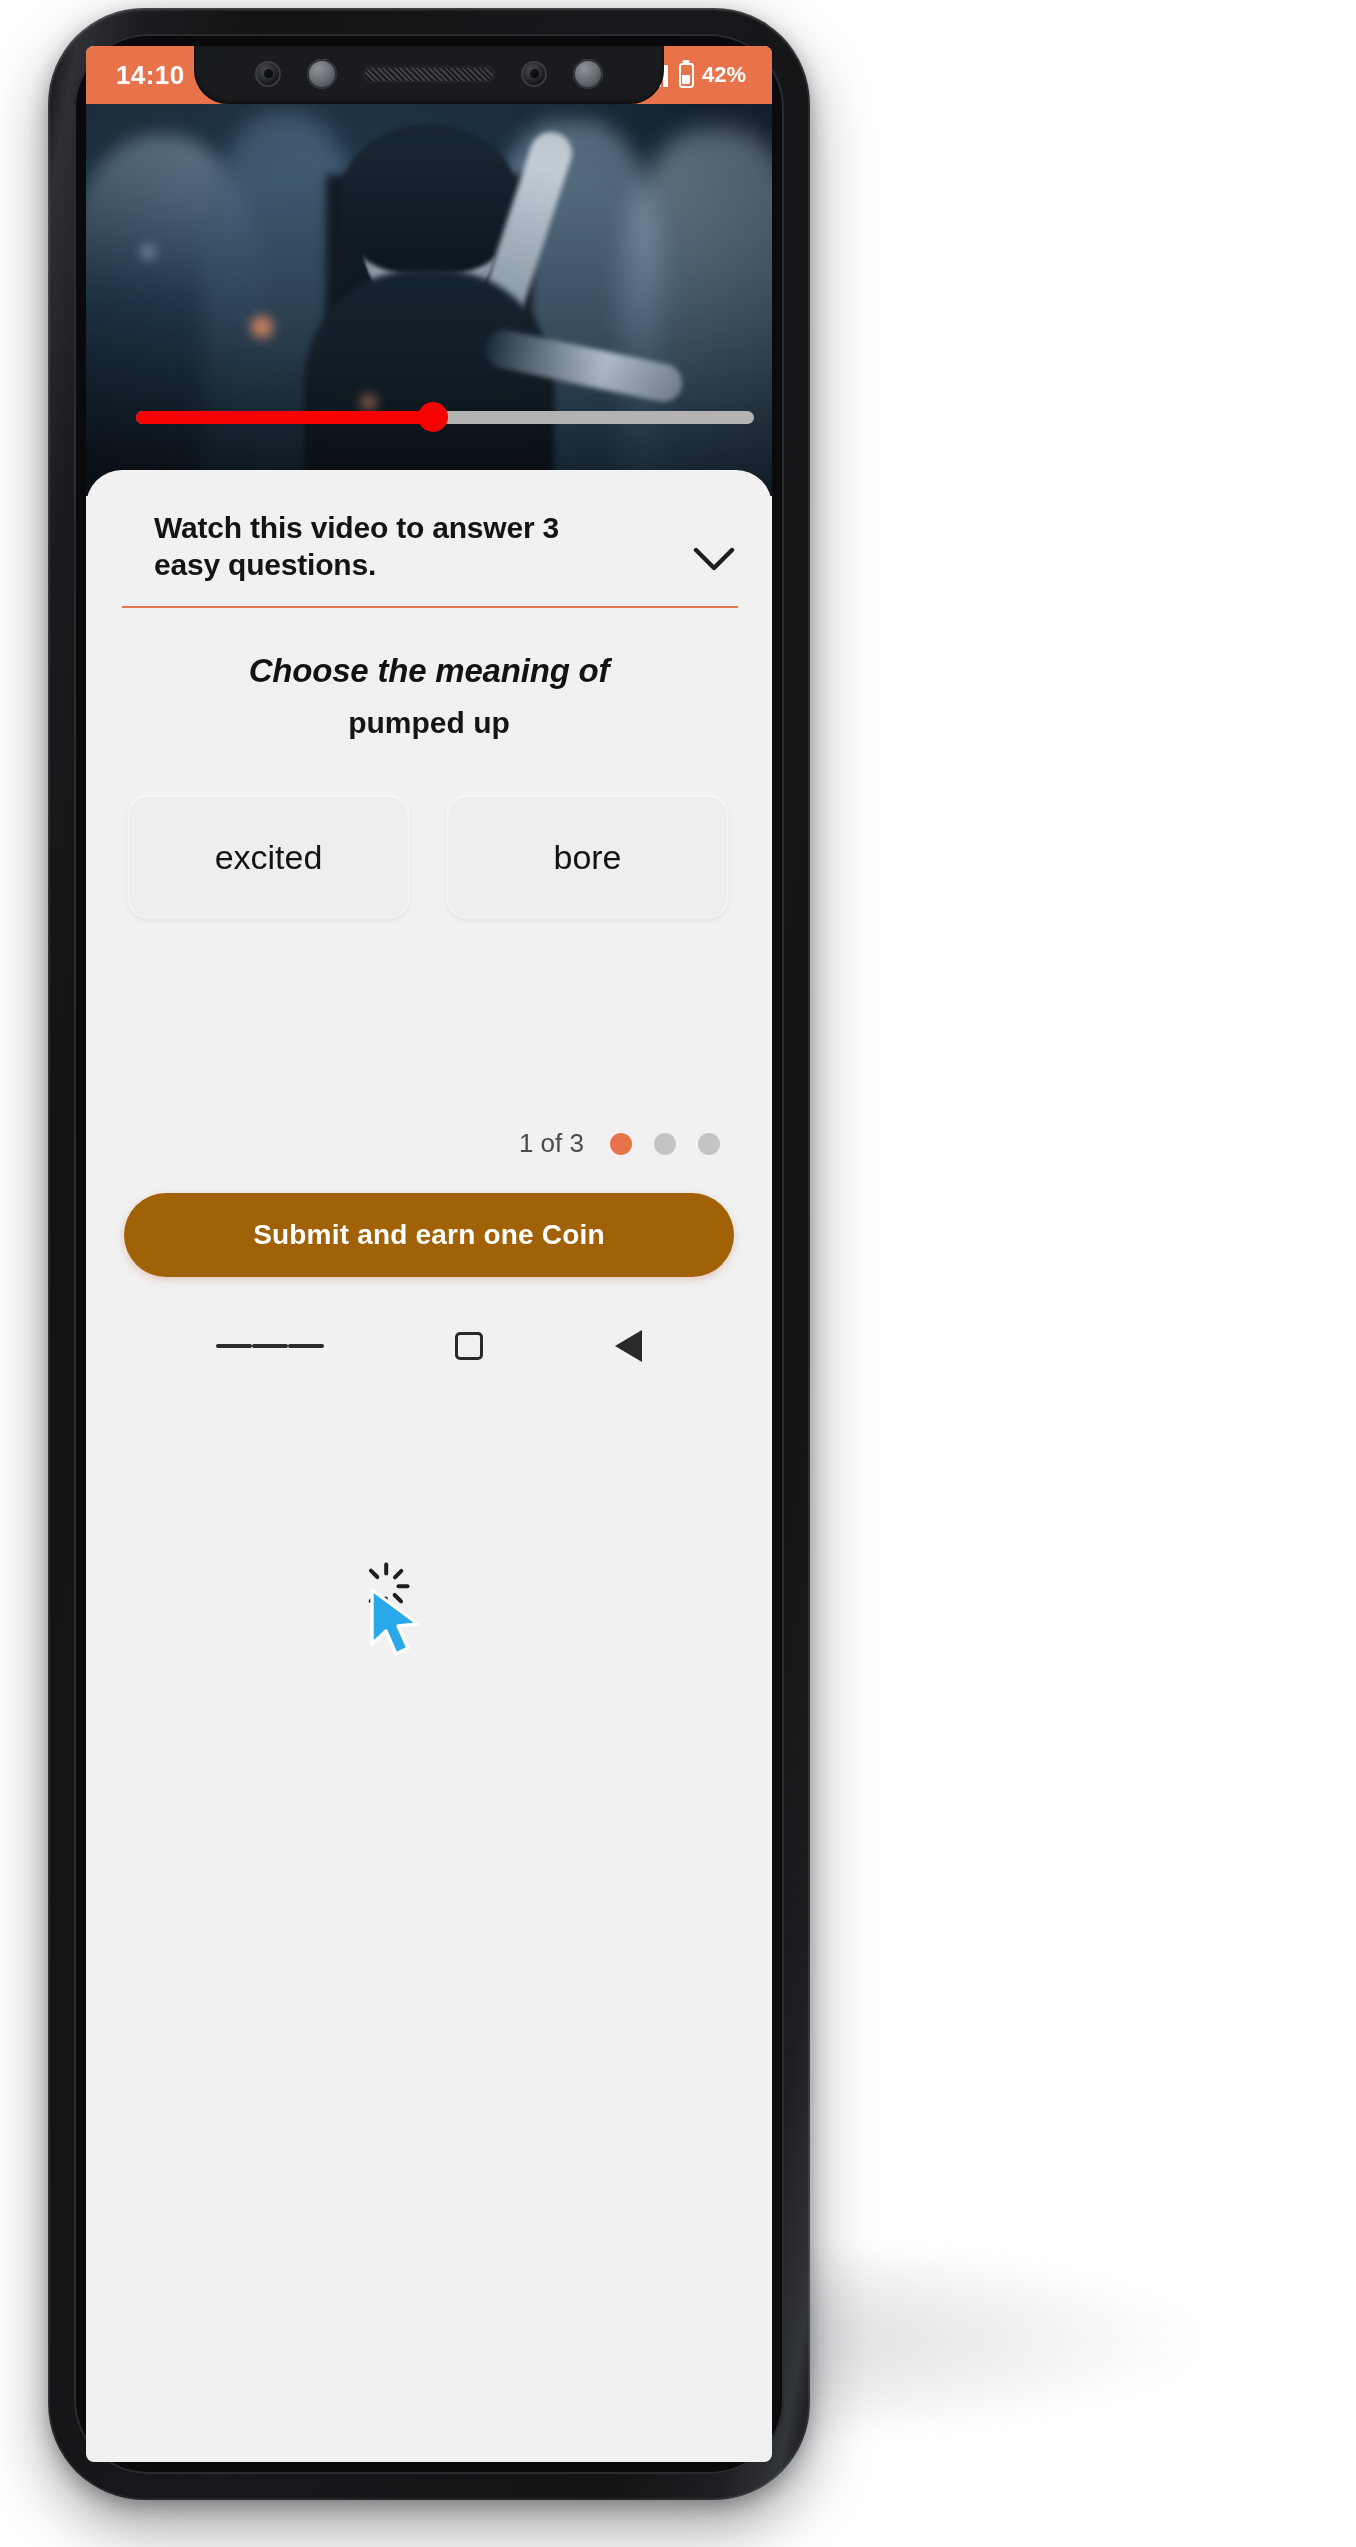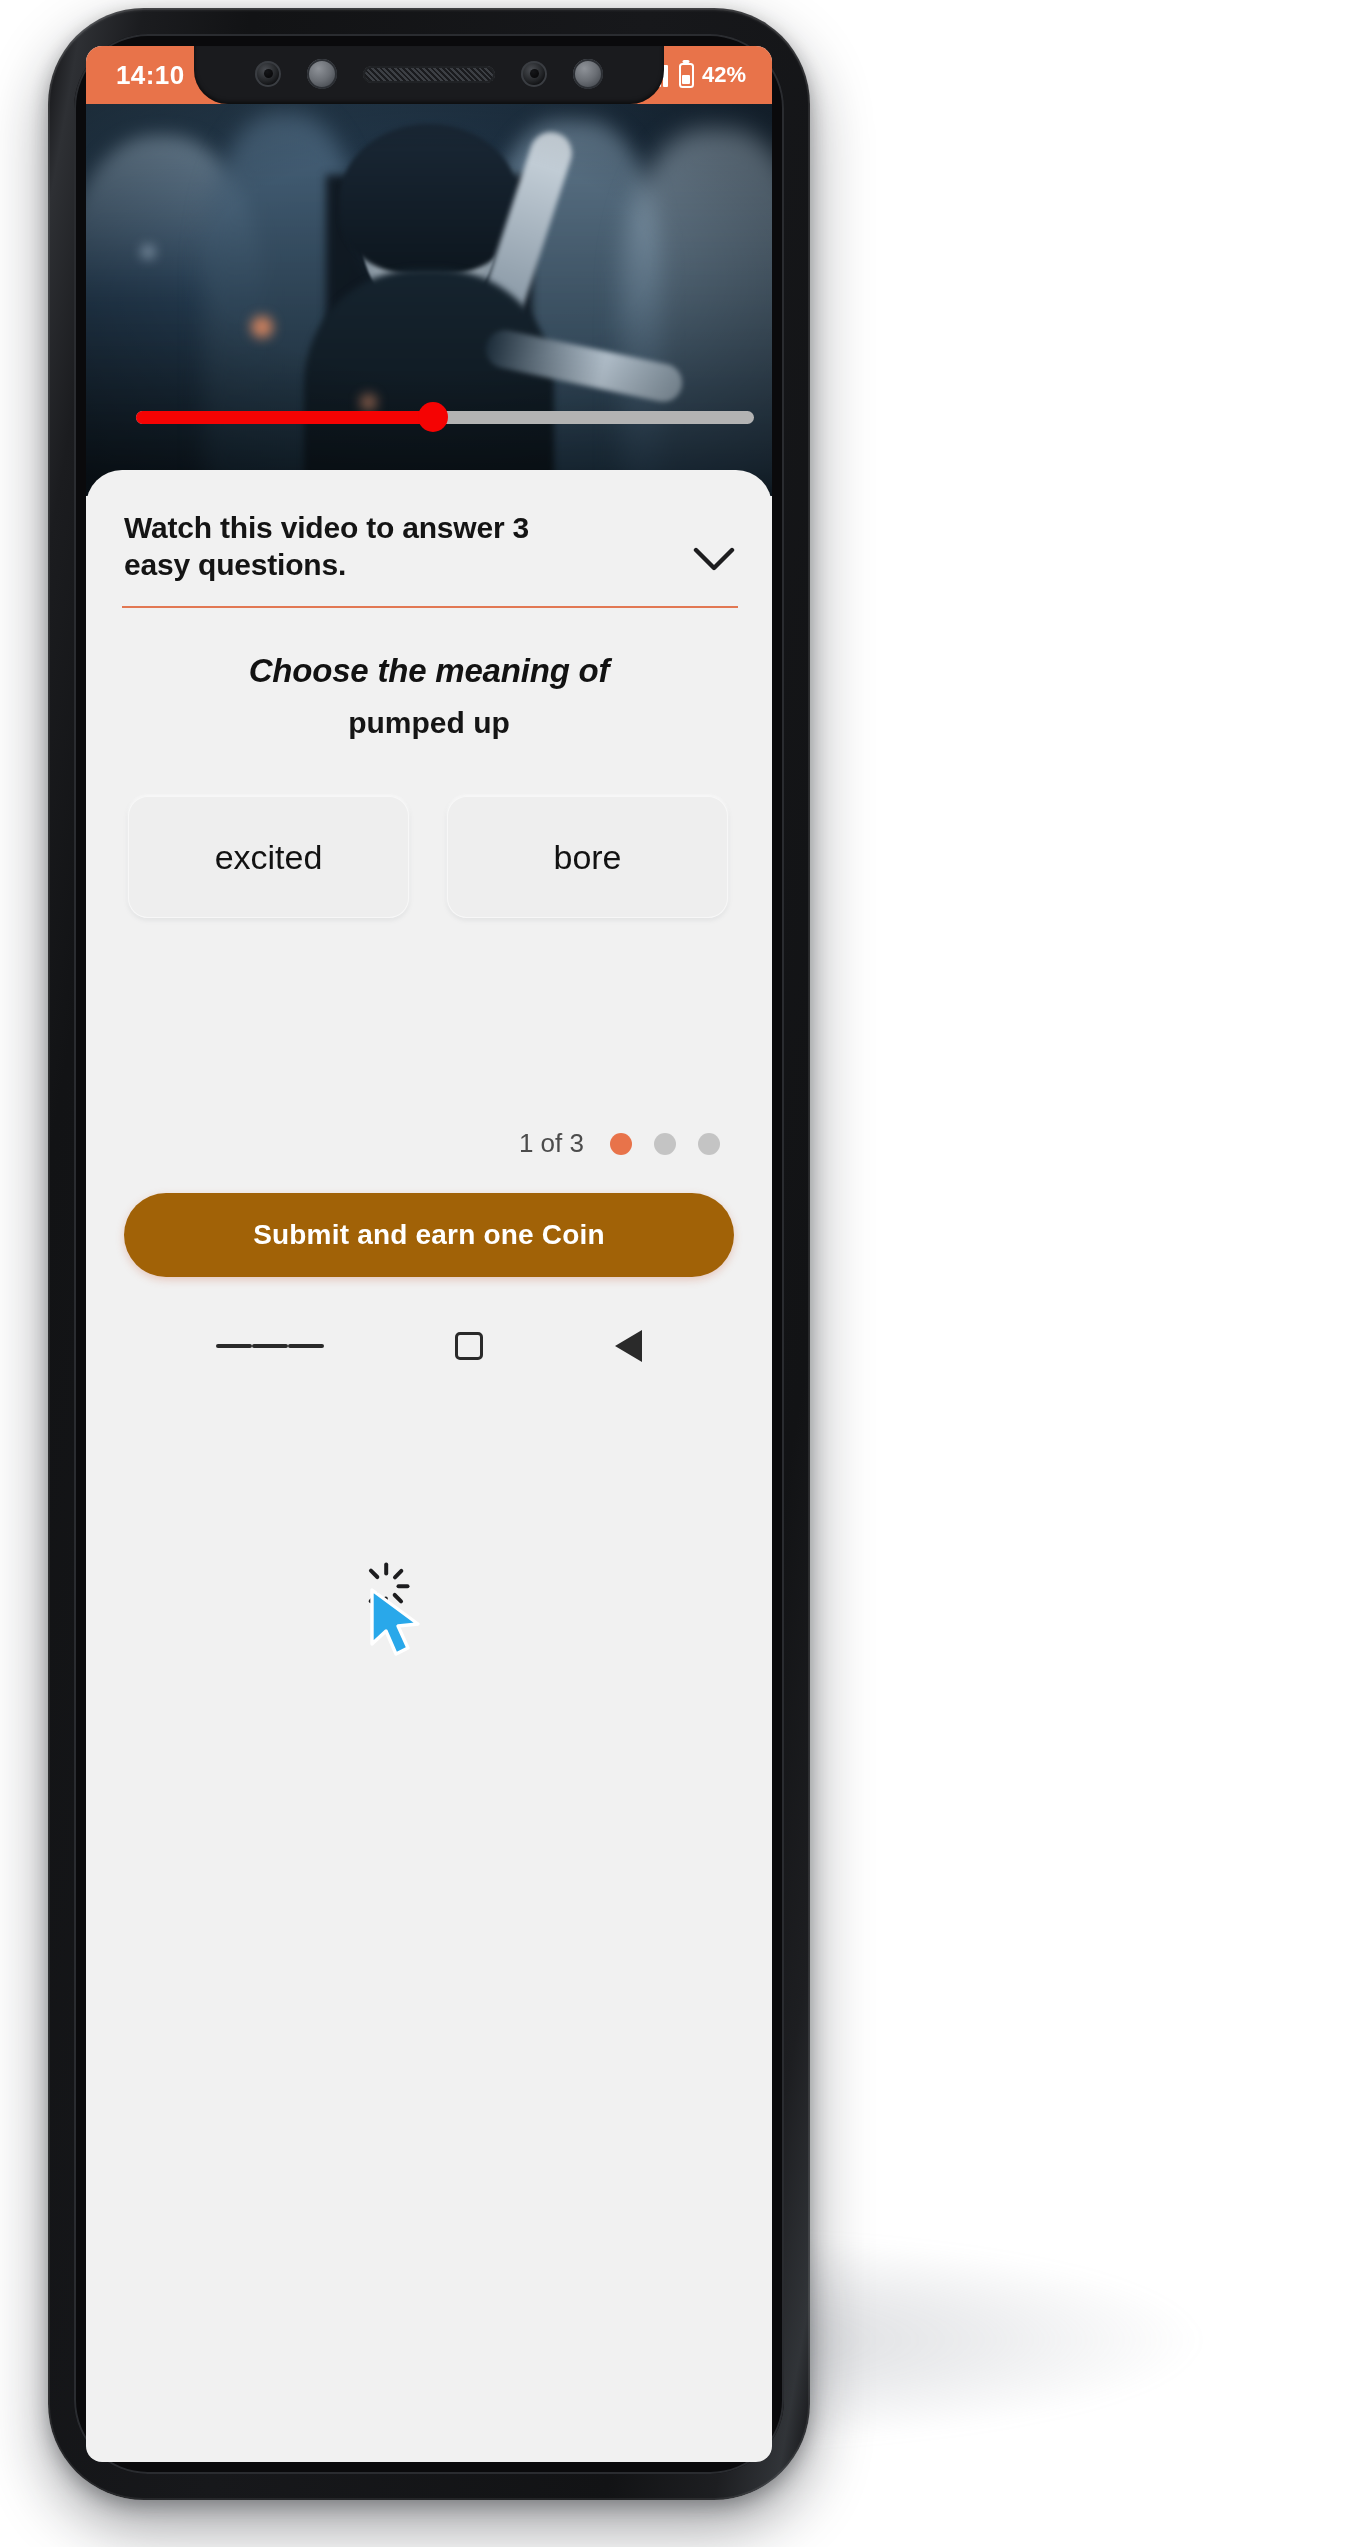--- a/index.html
+++ b/index.html
@@ -46,21 +46,21 @@
     background: linear-gradient(180deg,#35383d,#17181b 45%,#2b2e33); }
   .btn-vol-up   { left: 40px; top: 520px;  width: 9px; height: 118px; border-radius: 6px 0 0 6px; }
   .btn-vol-down { left: 40px; top: 672px;  width: 9px; height: 118px; border-radius: 6px 0 0 6px; }
   .btn-power    { left: 40px; top: 870px;  width: 9px; height: 128px; border-radius: 6px 0 0 6px; }
   .btn-right    { right: 38px; top: 600px; width: 9px; height: 150px; border-radius: 0 6px 6px 0; }
 
   
   .screen {
     position: absolute; left: 38px; top: 38px;
     width: 686px; height: 2416px;
-    border-radius: 16px; overflow: hidden;
+    border-radius: 8px; overflow: hidden;
     background: #f1f1f1;
   }
 
   
   .statusbar {
     position: relative; height: 58px; background: #e8734a;
     display: flex; align-items: center; justify-content: space-between;
     padding: 0 26px 0 30px; color: #ffffff;
   }
   .sb-time { font-size: 26px; font-weight: 600; letter-spacing: .4px; line-height: 1; }
@@ -162,21 +162,21 @@
   .thumb { position: absolute; top: 50%; width: 30px; height: 30px; border-radius: 50%;
     background: #f50303; transform: translate(-50%,-50%); }
 
   
   .sheet {
     position: relative; background: #f1f1f1;
     border-radius: 36px 36px 0 0; margin-top: -26px;
     min-height: 1960px; padding: 0 0 0 0;
   }
 
-  .head-row { display: flex; align-items: flex-start; padding: 40px 30px 0 38px; gap: 14px; }
+  .head-row { display: flex; align-items: flex-start; padding: 40px 30px 0 38px; gap: 14px; margin-left: 30px; }
   .head-texts { flex: 1; }
   .head-title {
     font-size: 30px; font-weight: 700; color: #141414; line-height: 1.22;
     letter-spacing: -.2px; max-width: 470px;
   }
   .head-sub {
     margin-top: 12px; font-size: 22.5px; color: #7d8186; line-height: 1.35;
     letter-spacing: .1px; white-space: nowrap;
   }
   .chev { width: 56px; height: 56px; flex: 0 0 56px; display: flex;

